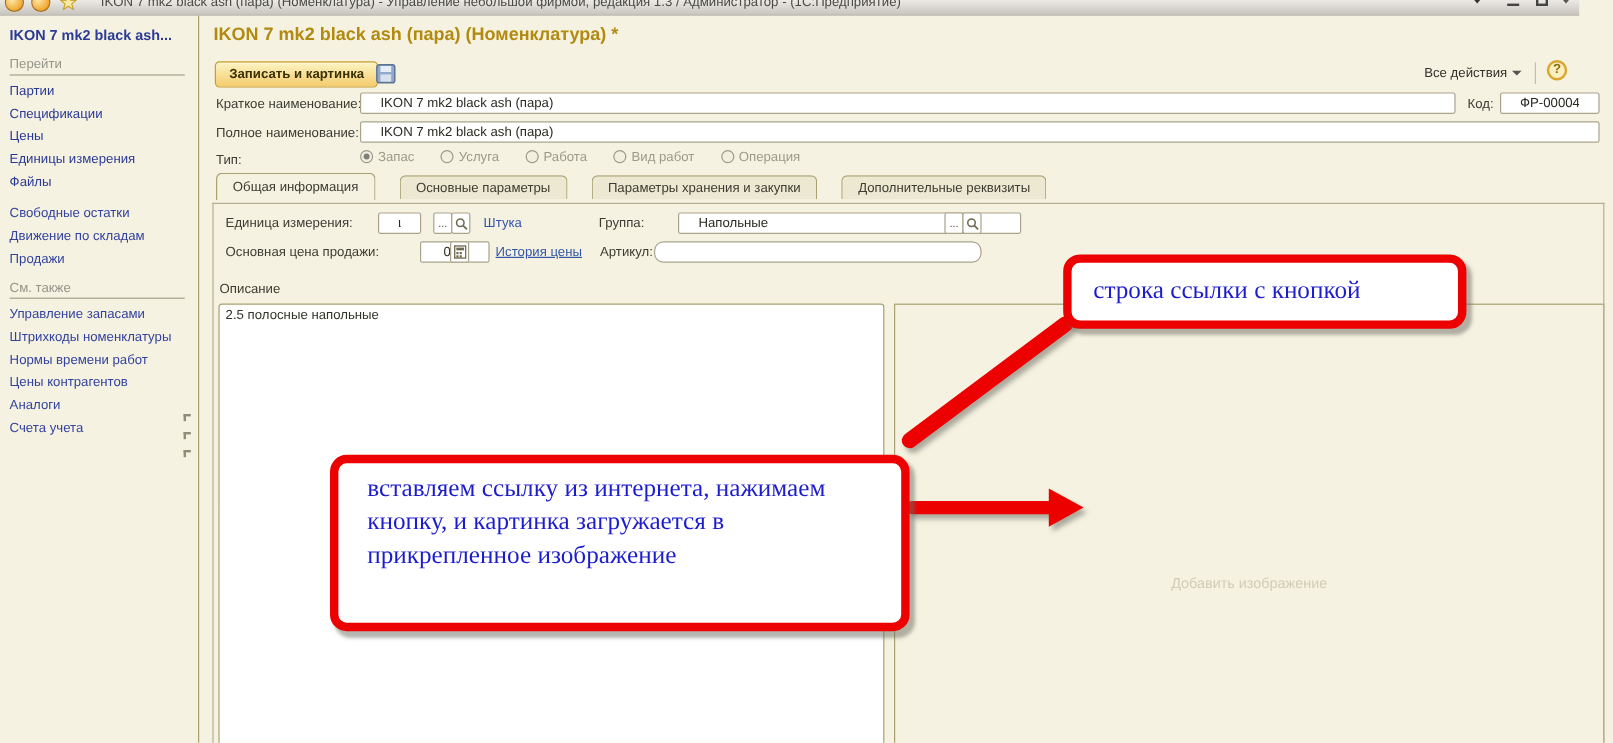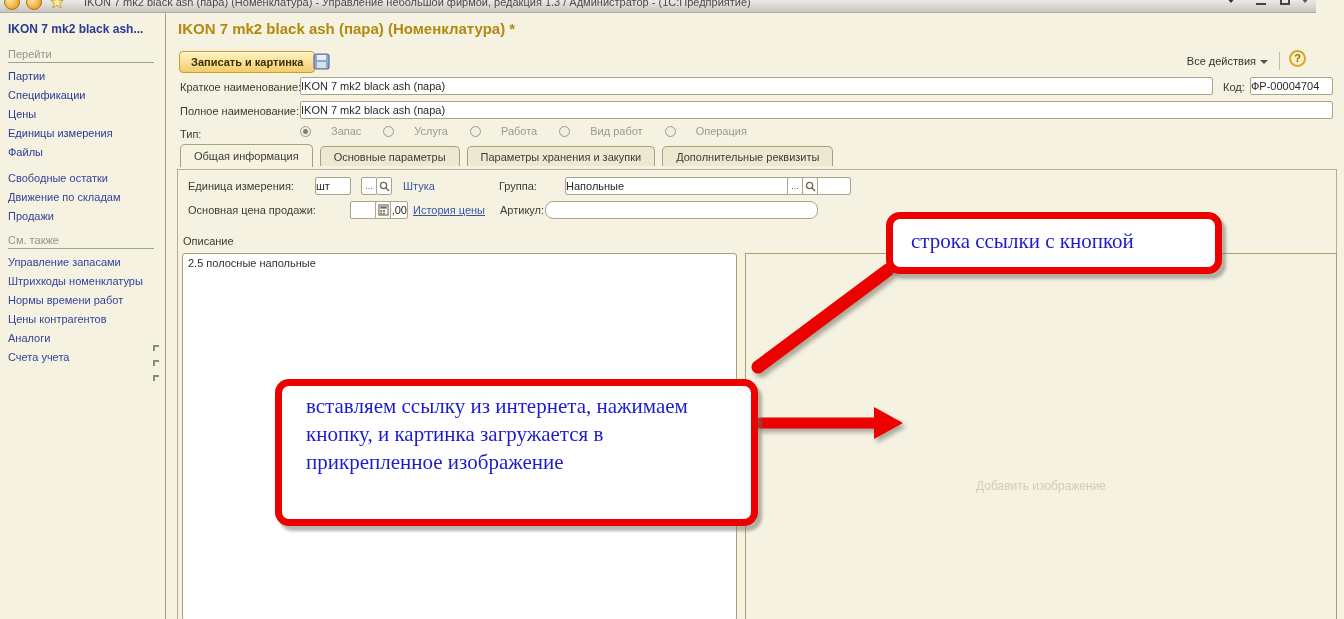--- a/index.html
+++ b/index.html
@@ -61,31 +61,31 @@
   .all-actions .caret { display:inline-block; width:0; height:0; border-left:4px solid transparent; border-right:4px solid transparent; border-top:4px solid #555; margin-left:4px; vertical-align:middle; }
   .toolbar-sep { position:absolute; right:64px; top:39px; width:1px; height:18px; background:#C2BEA6; }
   .help-btn { position:absolute; right:38px; top:37px; width:17px; height:17px; border-radius:50%;
     background:#FBEFC0; border:2px solid #D9A62E; color:#8A6D10; font-weight:bold; font-size:11px;
     text-align:center; line-height:13px; cursor:pointer; }
 
   
   .frm-label { position:absolute; font-size:11px; color:#3C3C32; white-space:nowrap; }
   .inp {
     position:absolute; height:18px; border:1px solid #A9A48C; border-radius:2px;
-    background:#fff; font-family:"Liberation Sans",sans-serif; font-size:11px; color:#2A2A22; padding:0 0;
+    background:#fff; font-family:"Liberation Sans",sans-serif; font-size:11px; color:#2A2A22; padding:0 16px;
   }
 
   
   .radio-row { position:absolute; left:133px; top:112px; display:flex; gap:22px; }
-  .radio-item { display:flex; align-items:flex-end; gap:20px; color:#9B9B8B; font-size:11px; }
+  .radio-item { display:flex; align-items:flex-start; gap:4px; color:#9B9B8B; font-size:11px; }
   .radio-circle { width:11px; height:11px; border-radius:50%; border:1px solid #9B9B8B; background:#F2EFDE; position:relative; }
   .radio-circle.checked::after { content:""; position:absolute; left:2px; top:2px; width:5px; height:5px; border-radius:50%; background:#80807A; }
 
   
-  .tabs { position:absolute; left:13px; top:133px; display:flex; gap:7px; z-index:2; }
+  .tabs { position:absolute; left:13px; top:133px; display:flex; gap:20px; z-index:2; }
   .tab {
     padding:4px 13px 3px 13px; font-size:11px; color:#3C3C32;
     background:#EDE8D2; border:1px solid #A9A171; border-bottom:none;
     border-radius:5px 5px 0 0; cursor:pointer; white-space:nowrap;
   }
   .tab.active { background:#F5F2E1; position:relative; z-index:3; padding-top:5px; margin-top:-2px; margin-bottom:-1px; font-weight:normal; }
   .tab-panel { position:absolute; left:10px; right:7px; top:156px; bottom:-2px; border:1px solid #B4AE8E; border-bottom:none; }
 
   .mini-btn {
     position:absolute; width:16px; height:18px; border:1px solid #A9A48C; background:#fff;

